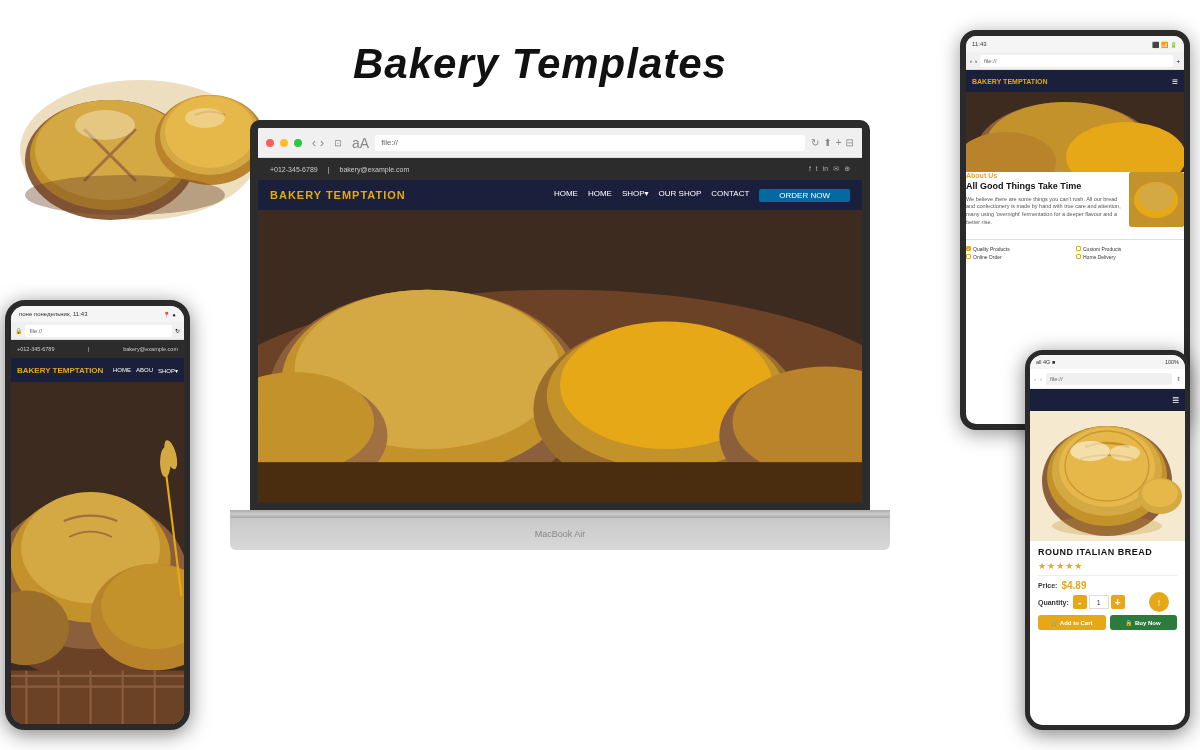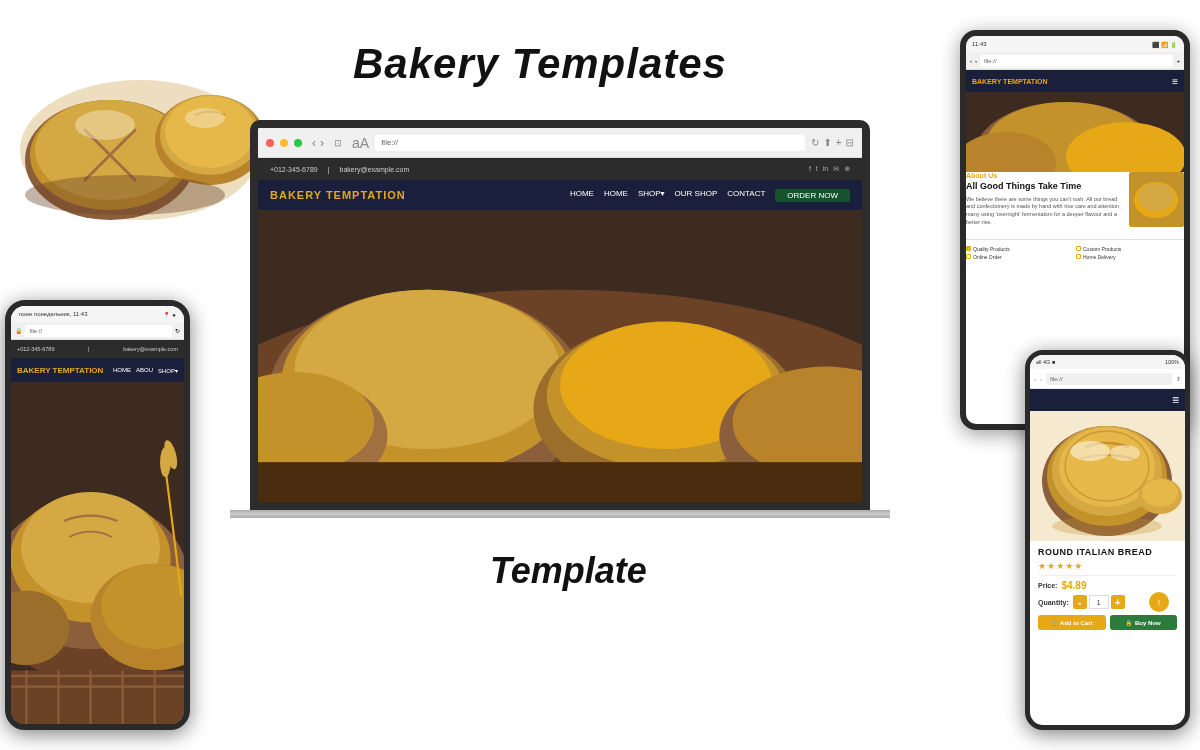--- a/index.html
+++ b/index.html
@@ -102,21 +102,21 @@
       background: #1a1f3c;
       height: 30px;
       display: flex;
       align-items: center;
       padding: 0 12px;
       justify-content: space-between;
     }
     .bakery-brand { color: #e6a817; font-weight: 900; font-size: 11px; letter-spacing: 1px; }
     .bakery-nav-links { display: flex; gap: 10px; font-size: 8px; color: #fff; }
     .bakery-nav-links span { cursor: pointer; }
-    .bakery-nav-links .order { background: #14532d; color: white; padding: 2px 12px; border-radius: 2px; }
+    .bakery-nav-links .order { background: #0369a1; color: white; padding: 2px 20px; border-radius: 2px; }
 
     .bakery-hero {
       flex: 1;
       background: linear-gradient(135deg, #3d2b1f 0%, #6b4226 30%, #8b5e3c 50%, #c4922a 80%, #e6b84a 100%);
       position: relative;
       overflow: hidden;
       display: flex;
       align-items: center;
       justify-content: center;
     }
@@ -575,20 +575,23 @@
           <ellipse cx="60" cy="65" rx="8" ry="20" fill="#d4a843"></ellipse>
 
           <rect x="0" y="190" width="600" height="30" fill="#4a2d0f"></rect>
         </svg>
       </div>
     </div>
   </div>
 
   <div class="macbook-base">
     <div class="macbook-hinge"></div>
+    <div class="macbook-bottom">
+      <span>MacBook Air</span>
+    </div>
   </div>
 </div>
 
 <div class="tablet-right">
   <div class="tablet-screen">
     <div class="tablet-status-bar">
       <span>11:43</span>
       <span>⬛ 📶 🔋</span>
     </div>
     <div class="tablet-browser-bar">
@@ -765,14 +768,13 @@
       </div>
       <div class="pr-buttons">
         <button class="pr-add-cart">🛒 Add to Cart</button>
         <button class="pr-buy-now">🔒 Buy Now</button>
       </div>
     </div>
   </div>
 </div>
 
 <div class="sub-title">
-  <div>Template</div>
 </div>
 
 </body></html>

